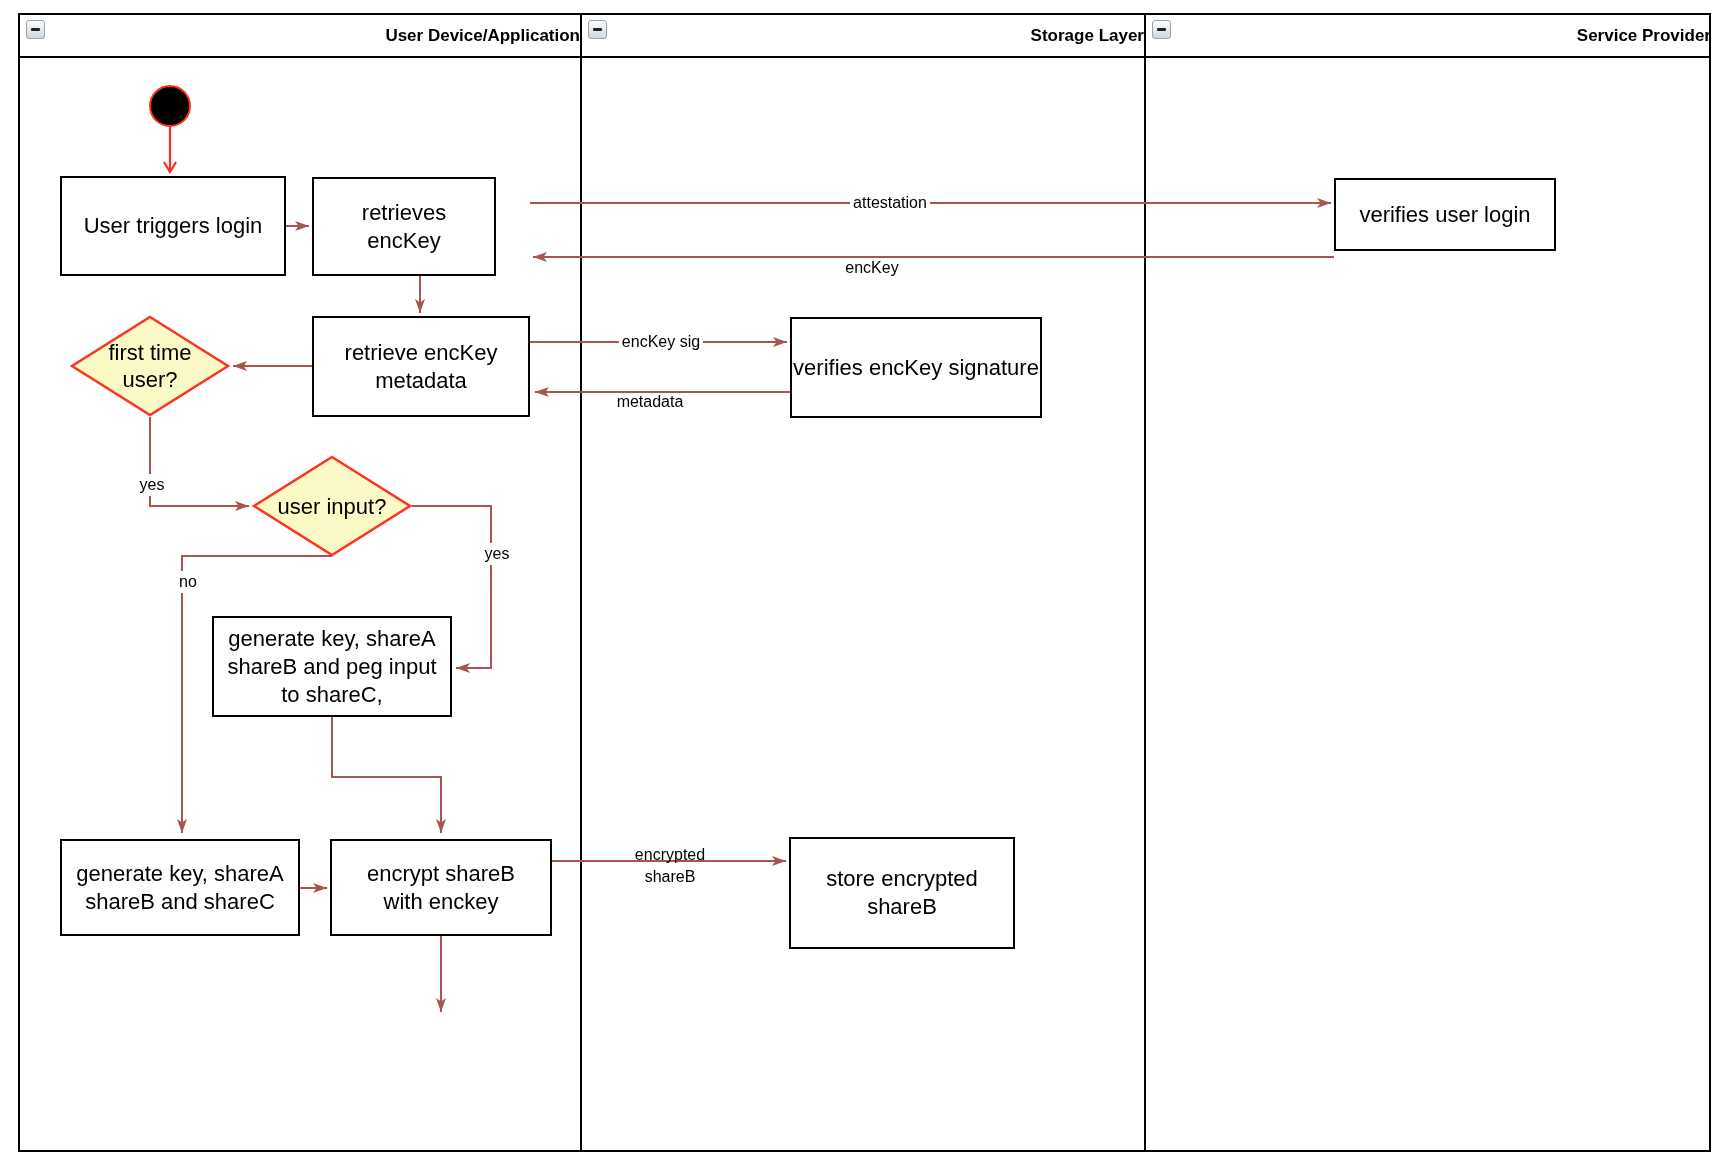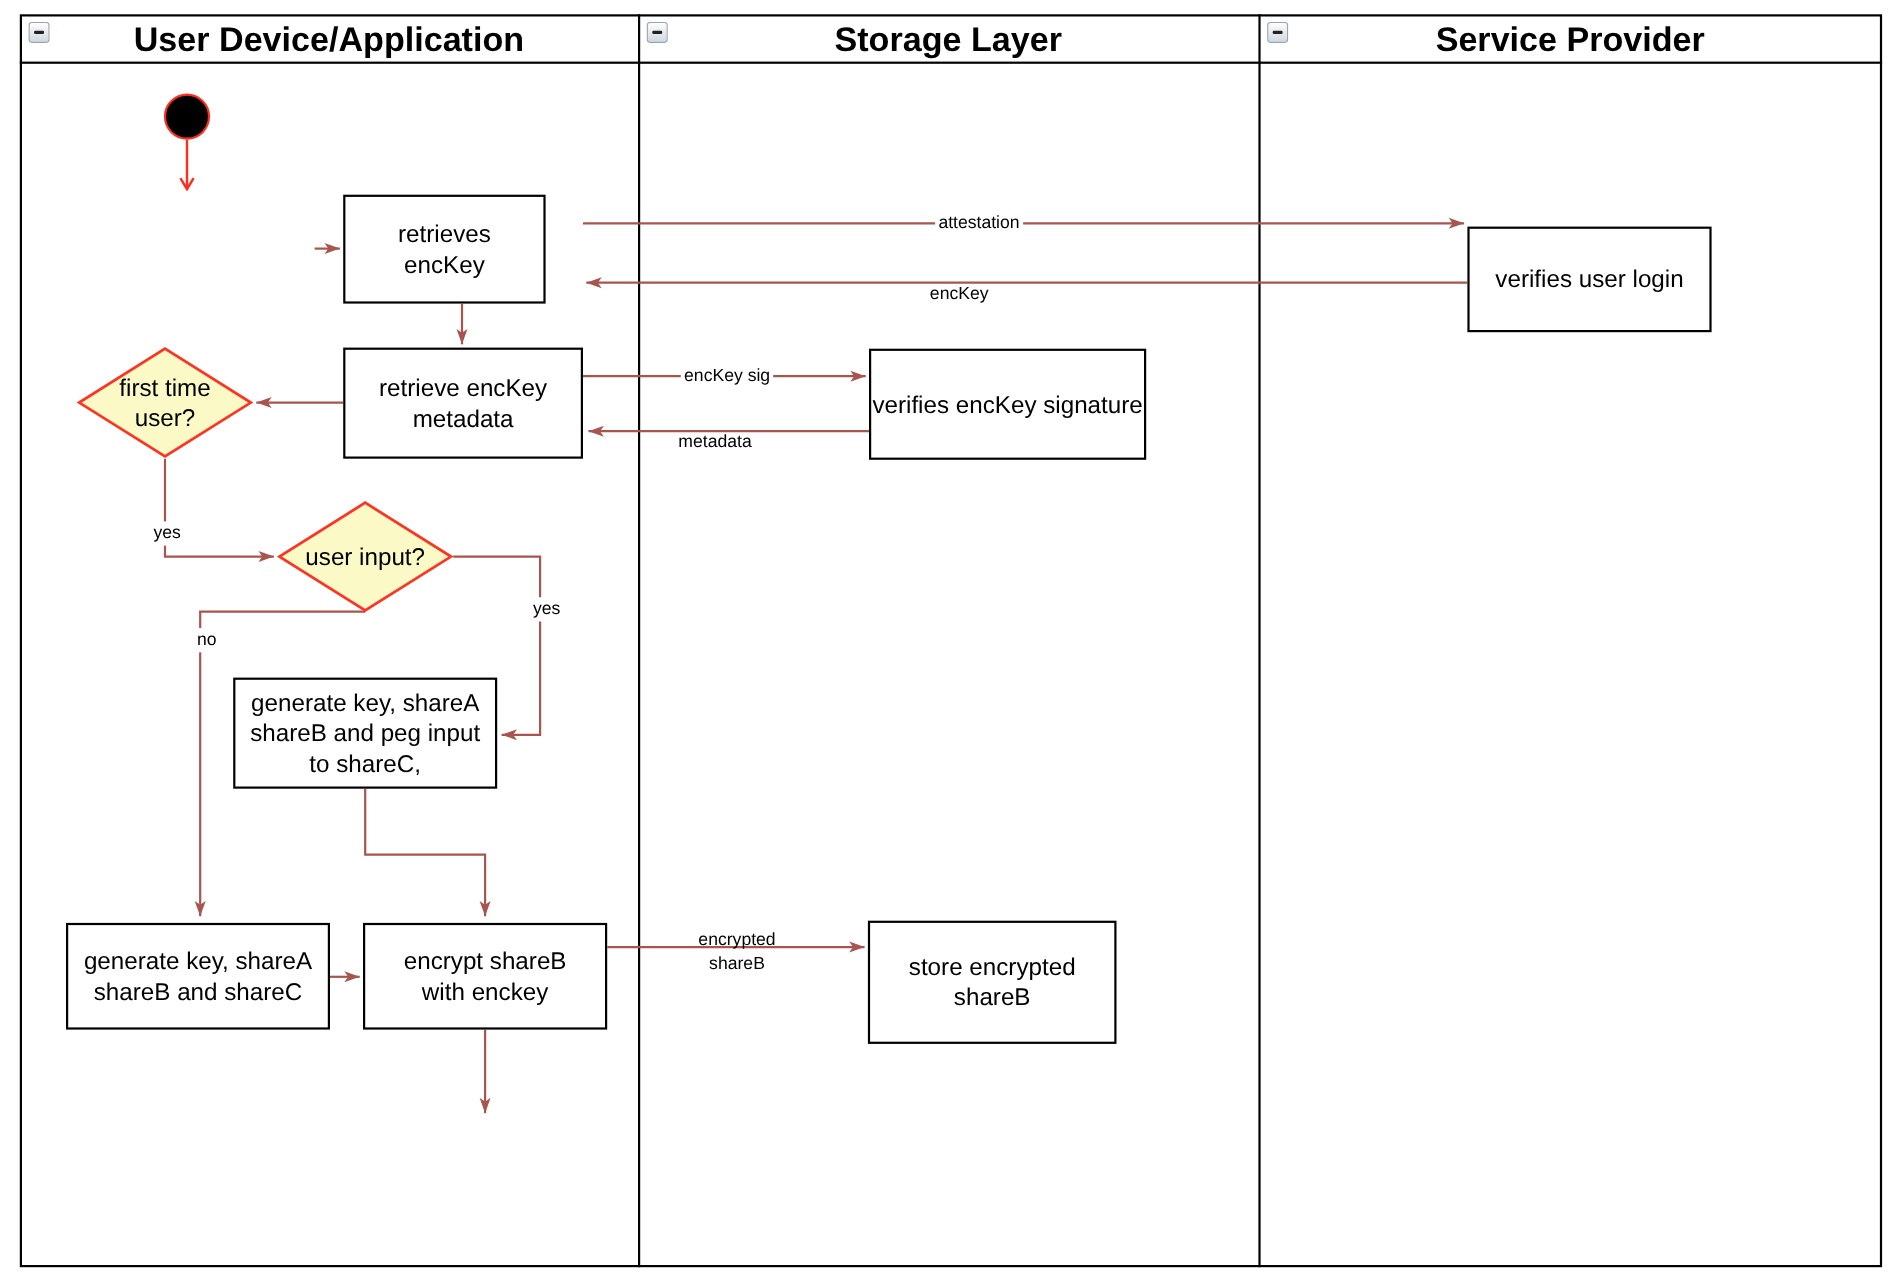--- a/index.html
+++ b/index.html
@@ -5,22 +5,22 @@
   html,body{margin:0;padding:0;background:#ffffff;}
   #canvas{
     position:relative;width:1720px;height:1170px;background:#ffffff;
     font-family:"Liberation Sans","DejaVu Sans",sans-serif;color:#000;
     overflow:hidden;
   }
   
   .frame{position:absolute;left:18px;top:13px;width:1693px;height:1139px;border:2px solid #000;box-sizing:border-box;}
   .vline{position:absolute;top:13px;height:1139px;width:2px;background:#000;}
   .header-underline{position:absolute;left:18px;top:56px;width:1693px;height:2px;background:#000;}
-  .lane-header{position:absolute;top:15px;height:41px;display:flex;align-items:center;justify-content:center;
-    font-weight:bold;font-size:31px;}
+  .lane-header{position:absolute;top:15px;height:41px;display:flex;align-items:center;justify-content:flex-end;
+    font-weight:bold;font-size:17px;}
   .collapse-btn{position:absolute;top:20px;width:19px;height:19px;box-sizing:border-box;
     border:1px solid #96a5b4;border-radius:3px;
     background:linear-gradient(#fefefe,#cfd7df);
     display:flex;align-items:center;justify-content:center;cursor:pointer;}
   .collapse-btn .minus{width:9px;height:3px;background:#222;border-radius:1px;}
   
   .node{position:absolute;box-sizing:border-box;background:var(--node-fill,#fff);
     border:2px solid var(--node-border,#000);
     display:flex;align-items:center;justify-content:center;text-align:center;
     font-size:22px;line-height:28px;white-space:pre-line;}
@@ -93,20 +93,23 @@
     <path class="edge" d="M412,506 L491,506 L491,668 L456,668" marker-end="url(#arrow)"></path>
     <path class="edge" d="M332,556 L182,556 L182,833" marker-end="url(#arrow)"></path>
     <path class="edge" d="M332,717 L332,777 L441,777 L441,833" marker-end="url(#arrow)"></path>
     <path class="edge" d="M300,888 L327,888" marker-end="url(#arrow)"></path>
     <path class="edge" d="M552,861 L786,861" marker-end="url(#arrow)"></path>
     <path class="edge" d="M441,936 L441,1012" marker-end="url(#arrow)"></path>
   </svg>
 
   <div class="start-node" style="left:149px;top:85px;width:42px;height:42px;"></div>
 
+  <div class="node" style="left:60px;top:176px;width:226px;height:100px;">
+    <span>User triggers login</span>
+  </div>
 
   <div class="node" style="left:312px;top:177px;width:184px;height:99px;">
     <span>retrieves
 encKey</span>
   </div>
 
   <div class="node" style="left:312px;top:316px;width:218px;height:101px;">
     <span>retrieve encKey
 metadata</span>
   </div>
@@ -145,21 +148,21 @@
 
   <div class="node nowrap" style="left:790px;top:317px;width:252px;height:101px;">
     <span>verifies encKey signature</span>
   </div>
 
   <div class="node" style="left:789px;top:837px;width:226px;height:112px;">
     <span>store encrypted
 shareB</span>
   </div>
 
-  <div class="node" style="left:1334px;top:178px;width:222px;height:96px;margin-top:28px;">
+  <div class="node" style="left:1334px;top:178px;width:222px;height:73px;">
     <span>verifies user login</span>
   </div>
 
   <div class="edge-label bg" style="left:890px;top:203px;">attestation</div>
   <div class="edge-label" style="left:872px;top:268px;">encKey</div>
   <div class="edge-label bg" style="left:661px;top:342px;">encKey sig</div>
   <div class="edge-label" style="left:650px;top:402px;">metadata</div>
   <div class="edge-label" style="left:670px;top:866px;">encrypted
 shareB</div>
   <div class="edge-label bg" style="left:152px;top:485px;">yes</div>

